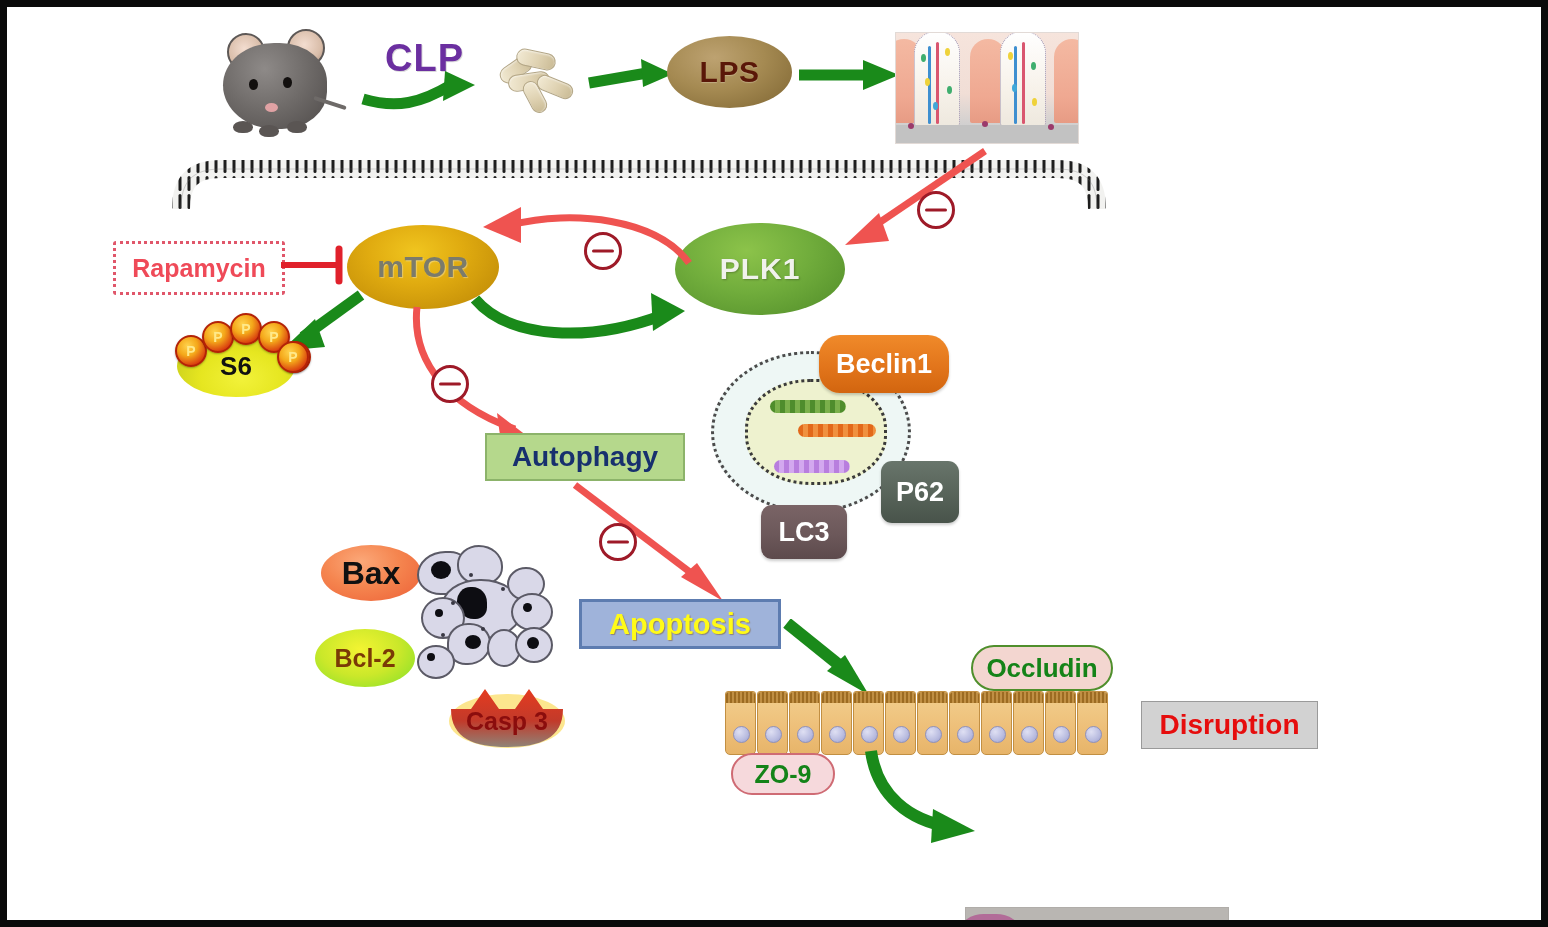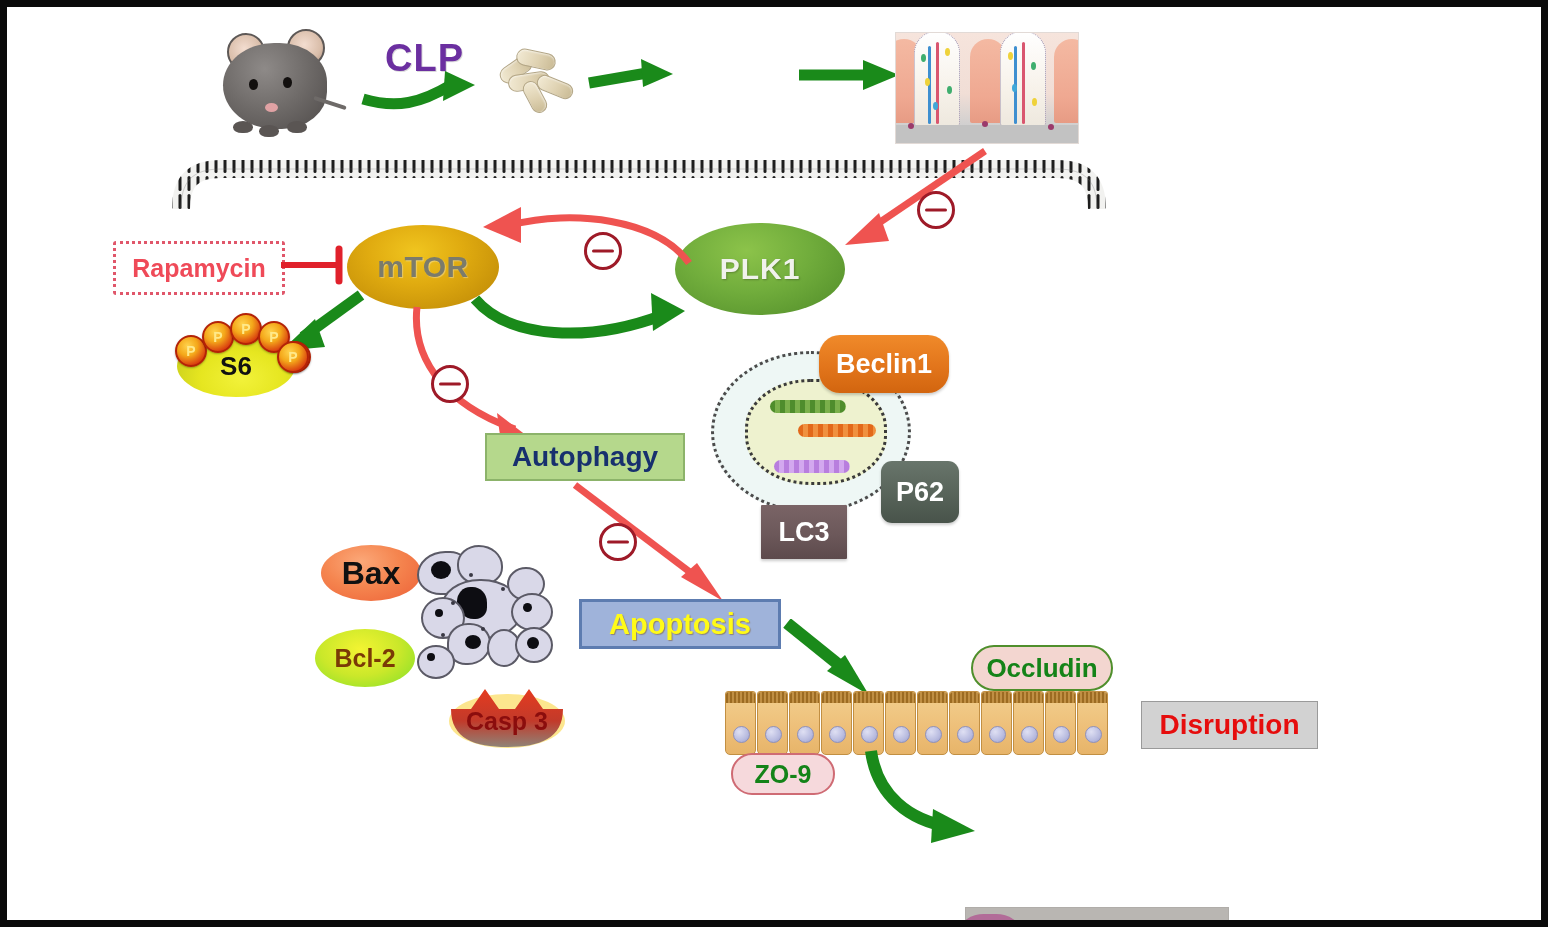--- a/index.html
+++ b/index.html
@@ -95,21 +95,21 @@
     color:#fff;font-size:27px;
     box-shadow:0 2px 3px rgba(0,0,0,.2);
   }
   #p62-box{
     width:78px;height:62px;border-radius:11px;
     background:linear-gradient(180deg,#68756b 0%,#576359 55%,#48534a 100%);
     color:#fff;font-size:27px;
     box-shadow:0 2px 3px rgba(0,0,0,.2);
   }
   #lc3-box{
-    width:86px;height:54px;border-radius:1px;
+    width:86px;height:54px;border-radius:11px;
     background:linear-gradient(180deg,#7a6466 0%,#6c585a 55%,#5d4a4c 100%);
     color:#fff;font-size:27px;
     box-shadow:0 2px 3px rgba(0,0,0,.2);
   }
 
   #bax-node{
     width:100px;height:56px;
     background:radial-gradient(ellipse at 40% 30%,#fba879 0%,#f5854f 45%,#ec5f36 100%);
     color:#111;font-size:32px;
   }
@@ -287,20 +287,21 @@
     <div class="bact" style="left:16px;top:24px;width:40px;height:15px;transform:rotate(-8deg);"></div>
     <div class="bact" style="left:44px;top:30px;width:36px;height:14px;transform:rotate(22deg);"></div>
     <div class="bact" style="left:26px;top:40px;width:32px;height:14px;transform:rotate(62deg);"></div>
   </div>
 
   <svg class="abs" style="left:580px;top:50px;" width="92" height="42">
     <path d="M2,26 L60,16" stroke="#1a8a1a" stroke-width="11" fill="none"></path>
     <polygon points="54,2 86,17 56,30" fill="#1a8a1a"></polygon>
   </svg>
 
+  <div class="abs ellipse" id="lps-node" style="left:660px;top:29px;">LPS</div>
 
   <svg class="abs" style="left:790px;top:48px;" width="110" height="42">
     <path d="M2,20 L72,20" stroke="#1a8a1a" stroke-width="11" fill="none"></path>
     <polygon points="66,5 102,20 66,35" fill="#1a8a1a"></polygon>
   </svg>
 
   <div class="abs" id="villi-img" style="left:888px;top:25px;">
     <div class="vgap" style="left:-10px;"></div>
     <div class="vgap" style="left:74px;"></div>
     <div class="vgap" style="left:158px;"></div>

